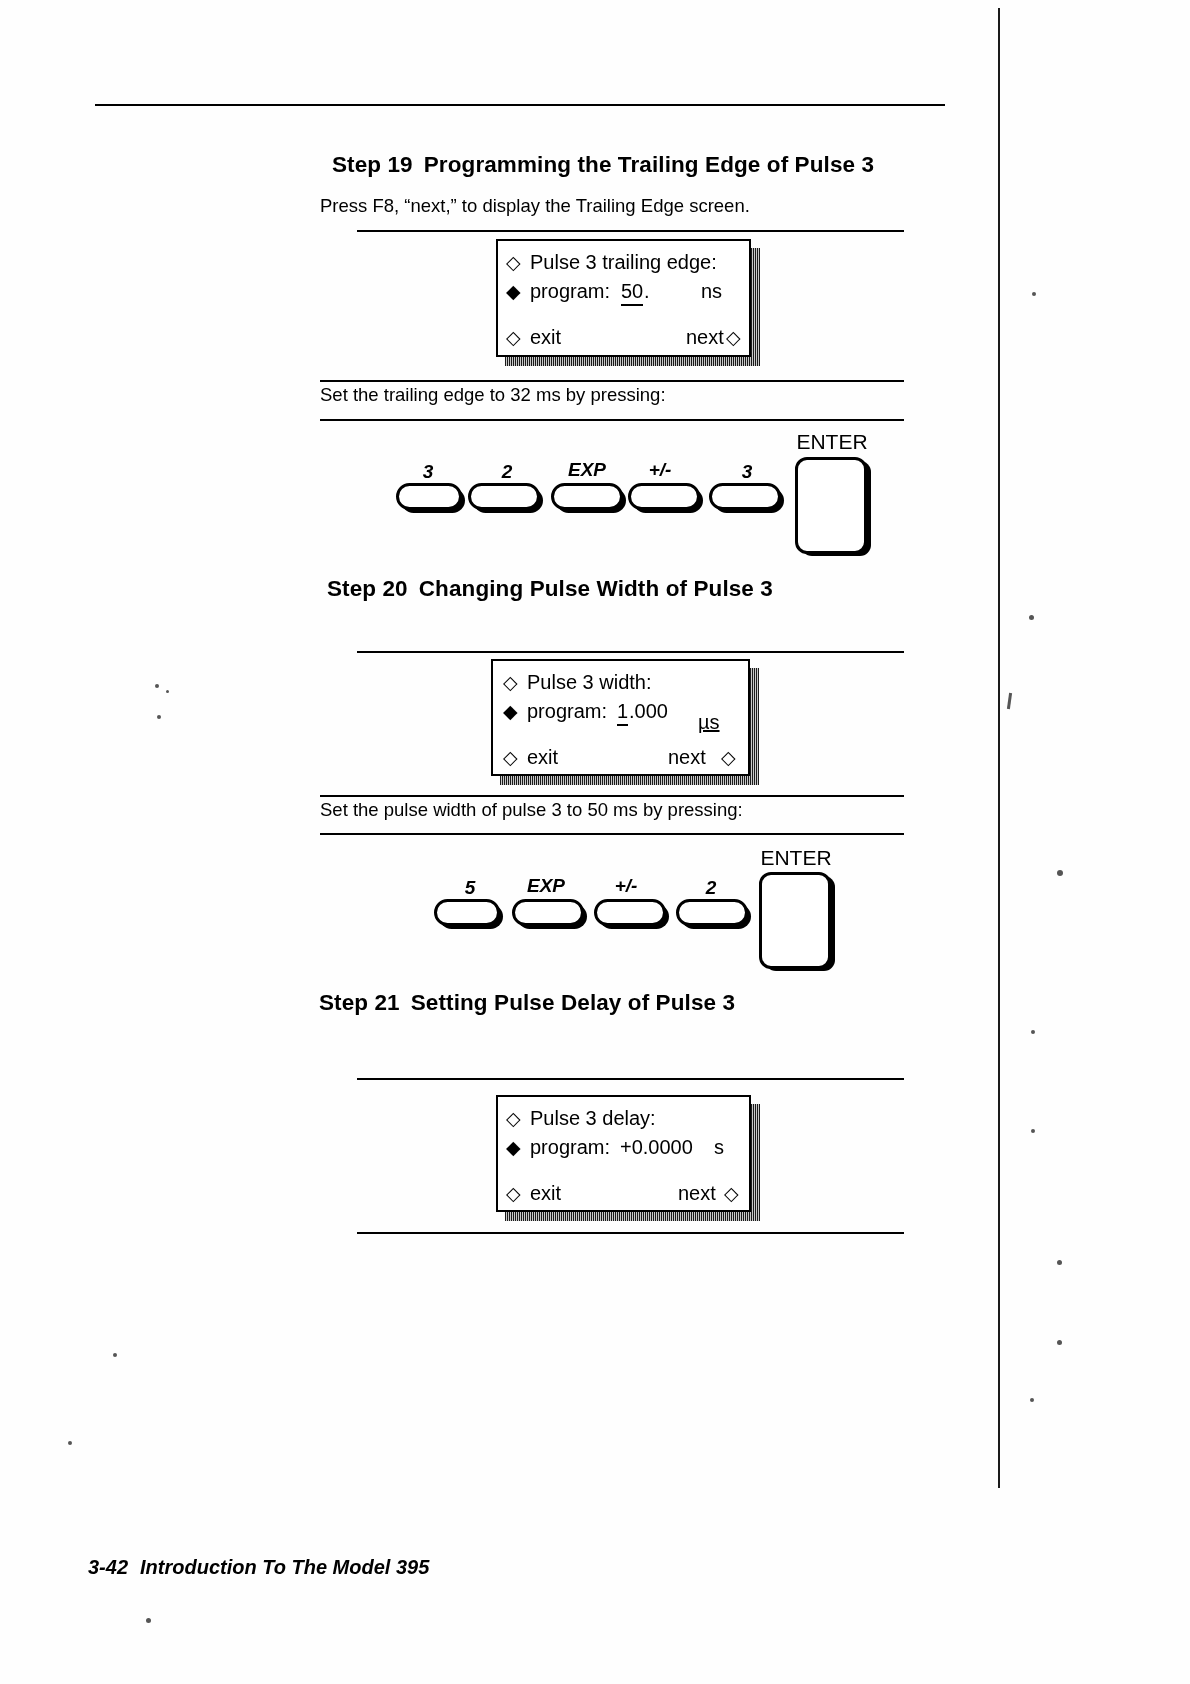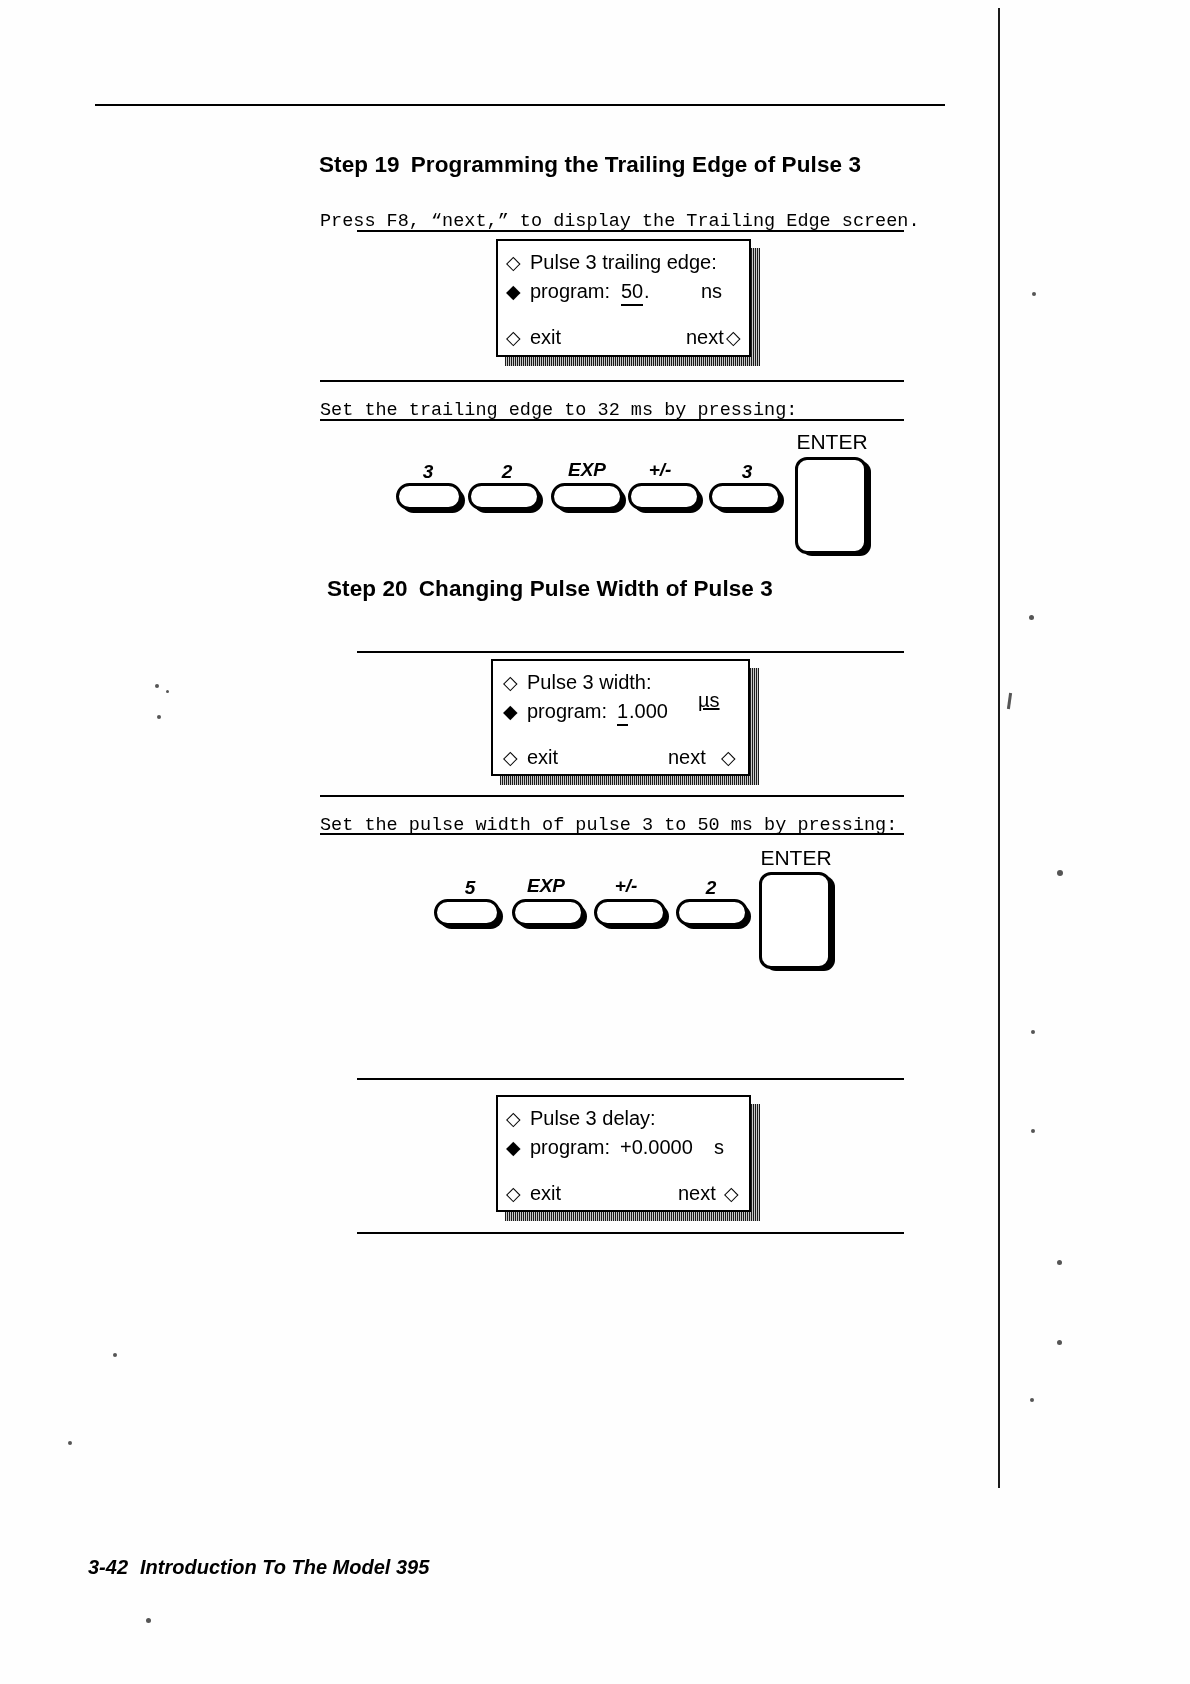--- a/index.html
+++ b/index.html
@@ -51,24 +51,23 @@
     position: absolute;
     font-family: "Liberation Sans", sans-serif;
     font-weight: bold;
     font-size: 22.5px;
     letter-spacing: 0.1px;
     white-space: nowrap;
   }
   .step-heading .step-num { margin-right: 11px; }
   .body-para {
     position: absolute;
-    font-family: Liberation Mono, monospace;
+    font-family: Liberation Sans, sans-serif;
     font-size: 18.5px;
     line-height: 25px;
-    margin-top: 16px;
   }
   .body-para.wide { width: 660px; }
 
   
   .fig-rule {
     position: absolute;
     height: 2px;
     background: #000;
   }
 
@@ -171,21 +170,21 @@
   <div class="speck" style="left:1057px;top:1340px;width:5px;height:5px;"></div>
   <div class="speck" style="left:1030px;top:1398px;width:4px;height:4px;"></div>
   <div class="speck" style="left:113px;top:1353px;width:4px;height:4px;"></div>
   <div class="speck" style="left:68px;top:1441px;width:4px;height:4px;"></div>
   <div class="speck" style="left:146px;top:1618px;width:5px;height:5px;"></div>
   <div class="speck" style="left:155px;top:684px;width:4px;height:4px;"></div>
   <div class="speck" style="left:166px;top:690px;width:3px;height:3px;"></div>
   <div class="speck" style="left:157px;top:715px;width:4px;height:4px;"></div>
   <div class="speck" style="left:1008px;top:693px;width:3px;height:16px;border-radius:0;transform:rotate(8deg);"></div>
 
-  <div class="step-heading" style="left:319px;top:152px;">
+  <div class="step-heading" style="left:332px;top:152px;">
     <span class="step-num">Step 19</span><span>Programming the Trailing Edge of Pulse 3</span>
   </div>
 
   <div class="body-para" style="left:320px;top:193px;">Press F8, “next,” to display the Trailing Edge screen.</div>
 
   <div class="fig-rule" style="left:357px;top:230px;width:547px;"></div>
 
   <div class="lcd-wrap" style="left:496px;top:239px;width:255px;height:118px;">
     <div class="lcd-shadow"></div>
     <div class="lcd-screen" style="width:255px;height:118px;">
@@ -239,21 +238,21 @@
   <div class="lcd-wrap" style="left:491px;top:659px;width:259px;height:117px;">
     <div class="lcd-shadow"></div>
     <div class="lcd-screen" style="width:259px;height:117px;">
       <span class="lcd-dia" style="left:10px;top:12px;">◇</span>
       <span class="lcd-line" style="left:34px;top:10px;">Pulse 3  width:</span>
 
       <span class="lcd-dia" style="left:10px;top:41px;">◆</span>
       <span class="lcd-line" style="left:34px;top:39px;">program:</span>
       <span class="lcd-line lcd-underline" style="left:124px;top:39px;">1</span>
       <span class="lcd-line" style="left:136px;top:39px;">.000</span>
-      <span class="lcd-line" style="left:205px;top:28px;text-decoration:underline;">µs</span>
+      <span class="lcd-line" style="left:205px;top:50px;text-decoration:underline;">µs</span>
 
       <span class="lcd-dia" style="left:10px;top:87px;">◇</span>
       <span class="lcd-line" style="left:34px;top:85px;">exit</span>
       <span class="lcd-line" style="left:175px;top:85px;">next</span>
       <span class="lcd-dia" style="left:228px;top:87px;">◇</span>
     </div>
   </div>
 
   <div class="fig-rule" style="left:320px;top:795px;width:584px;"></div>
 
@@ -269,20 +268,23 @@
 
   <div class="keylabel" style="left:596px;top:875px;width:60px;">+/-</div>
   <div class="keycap" style="left:594px;top:899px;width:72px;height:27px;"></div>
 
   <div class="keylabel" style="left:681px;top:877px;width:60px;">2</div>
   <div class="keycap" style="left:676px;top:899px;width:72px;height:27px;"></div>
 
   <div class="keylabel enter-label" style="left:753px;top:846px;width:86px;">ENTER</div>
   <div class="keycap enter" style="left:759px;top:872px;width:72px;height:97px;"></div>
 
+  <div class="step-heading" style="left:319px;top:990px;">
+    <span class="step-num">Step 21</span><span>Setting Pulse Delay of Pulse 3</span>
+  </div>
 
 
   <div class="fig-rule" style="left:357px;top:1078px;width:547px;"></div>
 
   <div class="lcd-wrap" style="left:496px;top:1095px;width:255px;height:117px;">
     <div class="lcd-shadow"></div>
     <div class="lcd-screen" style="width:255px;height:117px;">
       <span class="lcd-dia" style="left:8px;top:12px;">◇</span>
       <span class="lcd-line" style="left:32px;top:10px;">Pulse 3  delay:</span>
 

